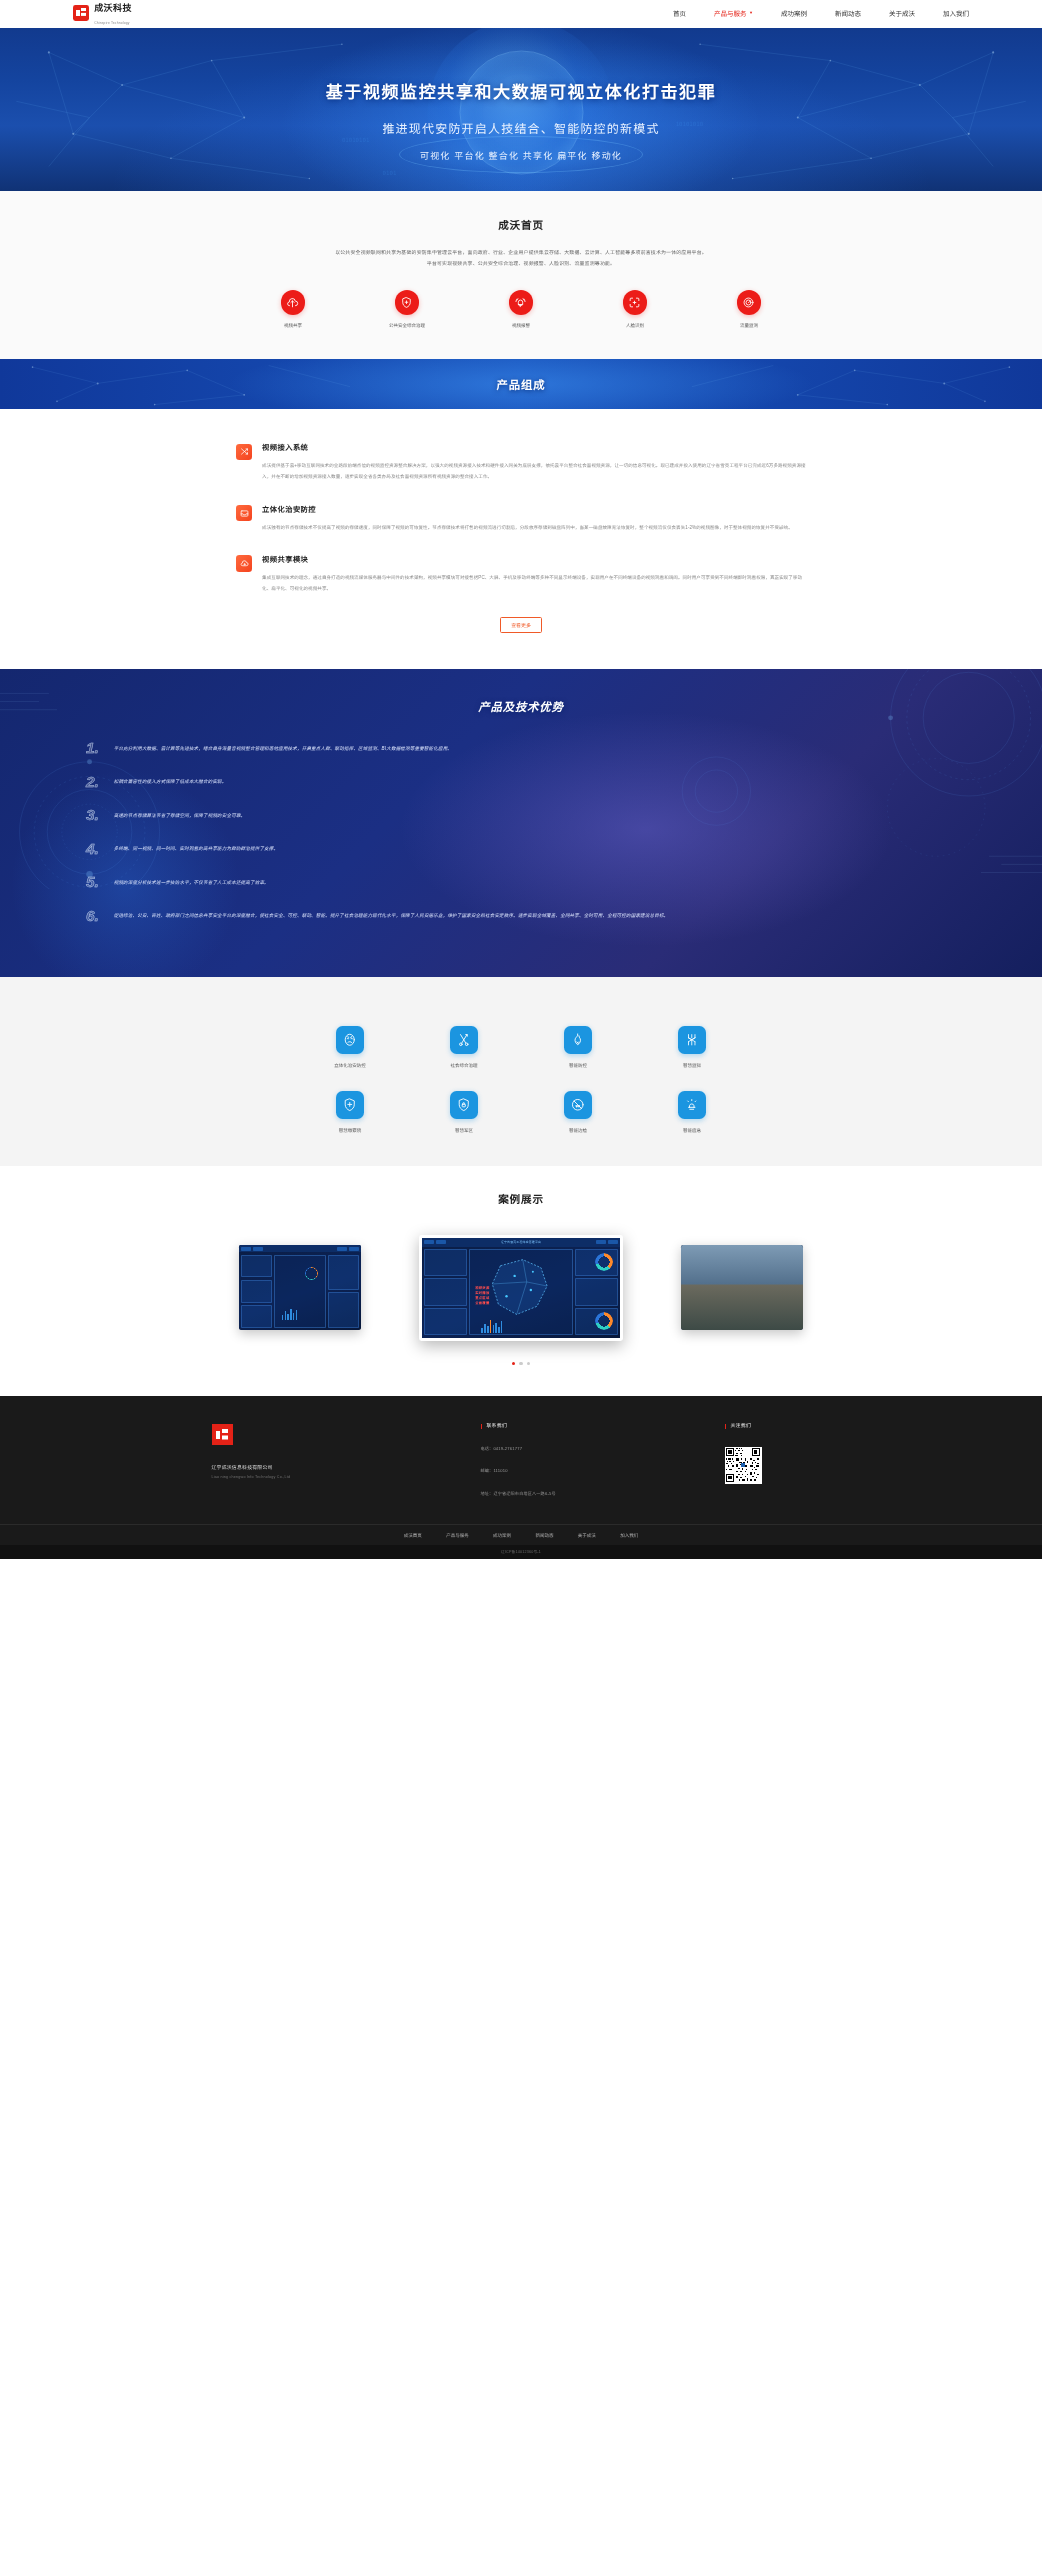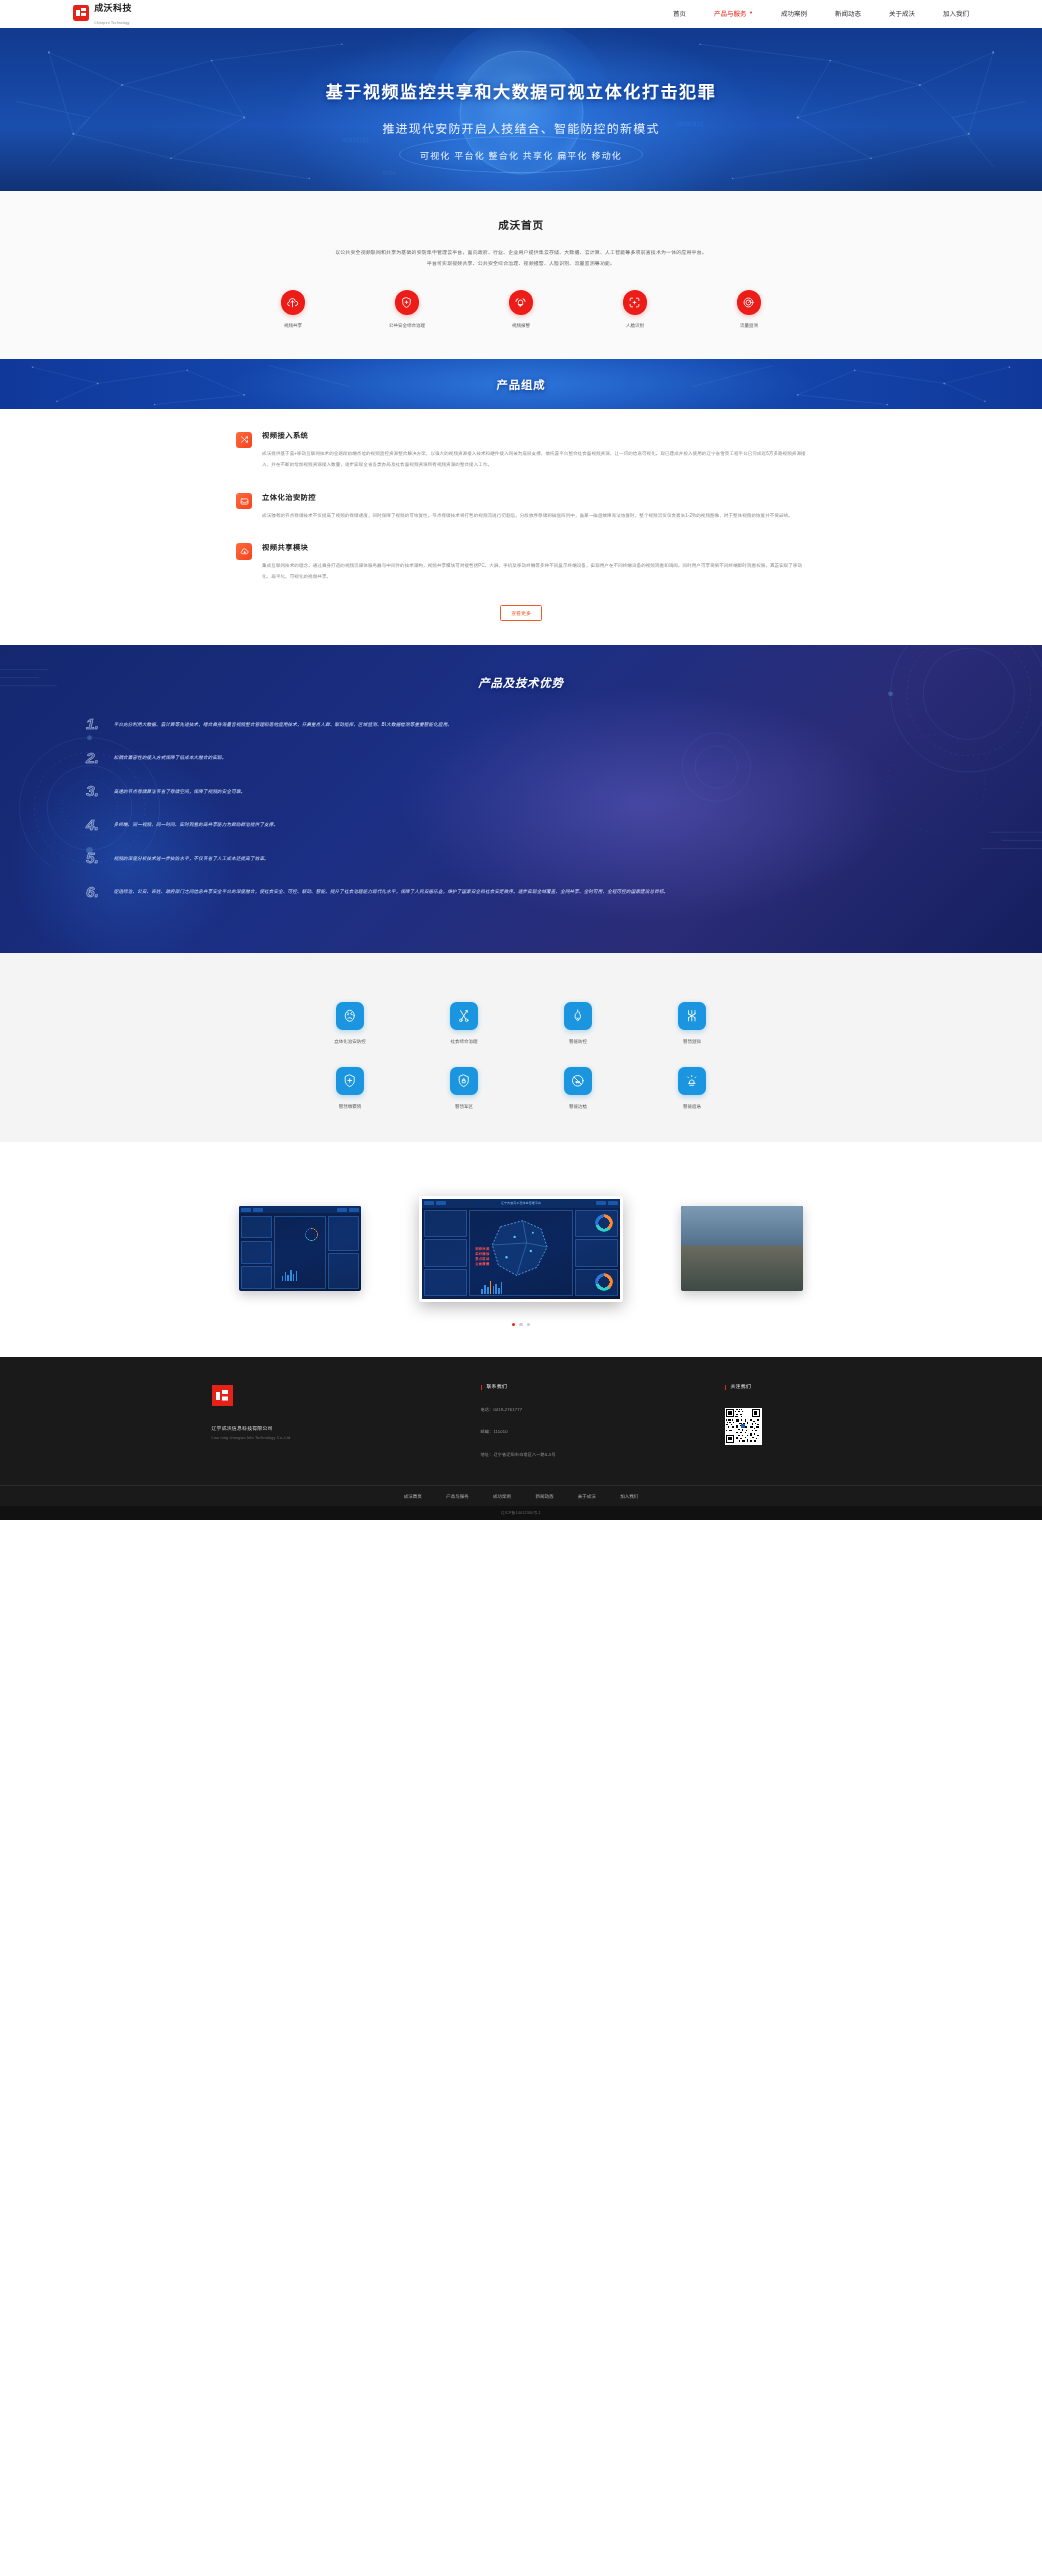--- a/index.html
+++ b/index.html
@@ -417,21 +417,21 @@
         <circle cx="1210" cy="52" r="1"></circle>
       <circle cx="1050" cy="14" r="1"></circle>
         <circle cx="980" cy="44" r="1.1"></circle>
         <circle cx="1090" cy="56" r="1"></circle>
     </g>
   </svg>
   <h2 class="sec-title-light" style="position:relative;z-index:3">产品组成</h2>
 </section>
 
 <section class="comp">
-  <div style="width:570px;margin:0 auto;">
+  <div style="width:570px;margin:12px auto;">
 
     <div class="comp-row">
       <div class="comp-ico">
         <svg viewBox="0 0 24 24" fill="none" stroke="#fff" stroke-width="2" stroke-linecap="round" stroke-linejoin="round">
           <path d="M4 5l16 14"></path>
             <path d="M4 19L20 5"></path>
             <path d="M16 5h4v4"></path>
             <path d="M16 19h4v-4"></path>
         </svg>
       </div>
@@ -629,20 +629,21 @@
             <path d="M17.2 7.2l1-1"></path>
         </svg>
       </div>
       <div class="scene-label">智能应急</div>
     </div>
 
   </div>
 </section>
 
 <section class="cases">
+  <h2 class="sec-title-dark">案例展示</h2>
 
   <div class="case-stage">
 
     <div class="shot left">
       <div class="scr">
         <div class="scr-bar">
             <i></i>
             <i></i>
             <span class="ttl"></span>
             <i></i>

